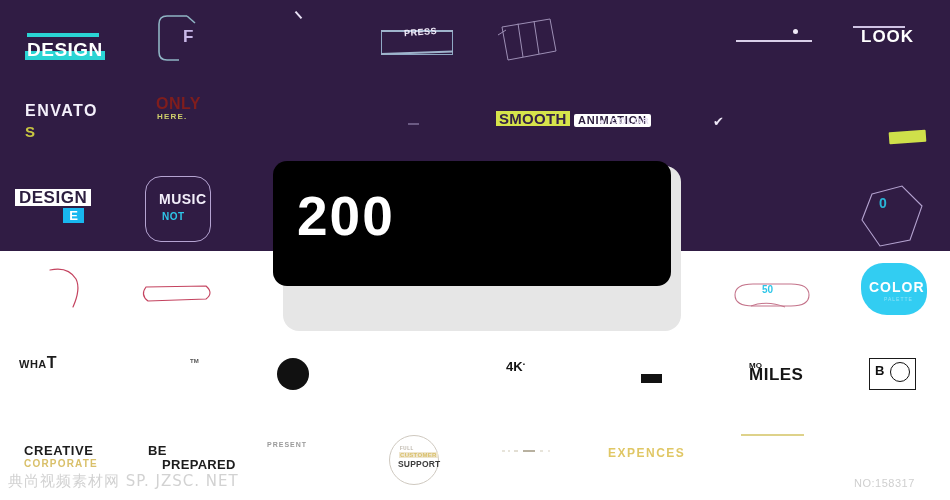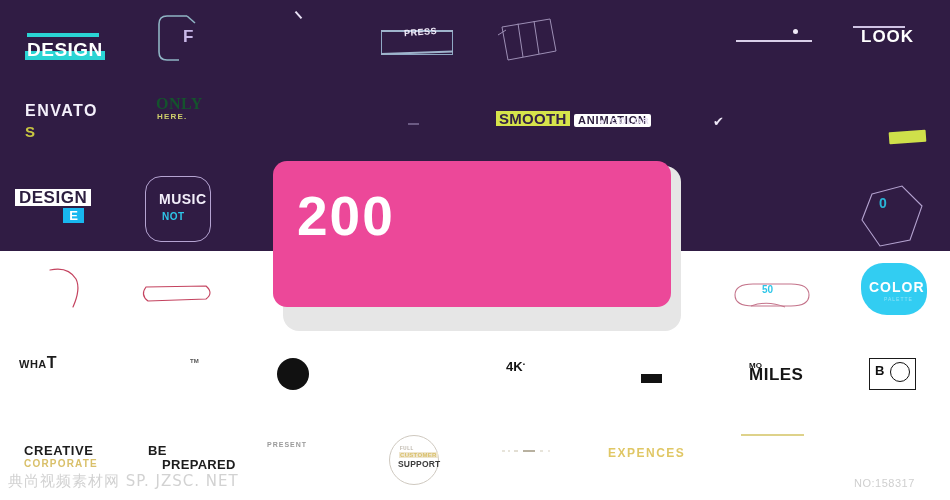--- a/index.html
+++ b/index.html
@@ -41,21 +41,21 @@
   .dot-top{left:793px;top:29px;width:5px;height:5px;border-radius:50%;background:#efe9f7;}
   .line-top{left:736px;top:40px;width:76px;height:1.5px;background:#d9cfe9;}
 
   .look-line{left:853px;top:26px;width:52px;height:1.5px;background:#cfc3e4;}
   .look-lbl{left:861px;top:28px;font-size:17px;font-weight:700;letter-spacing:1px;color:#ffffff;}
 
   
   .envato{left:25px;top:103px;font-size:16px;font-weight:600;letter-spacing:1.5px;color:#f4f0fb;}
   .s-glyph{left:25px;top:124px;font-size:15px;font-weight:700;color:#c9c741;}
 
-  .only{left:156px;top:96px;font-size:16px;font-weight:700;letter-spacing:.5px;color:#14532d;font-family:Liberation Serif, serif;}
+  .only{left:156px;top:96px;font-size:16px;font-weight:700;letter-spacing:.5px;color:#7f1d1d;}
   .here{left:157px;top:113px;font-size:8px;font-weight:700;letter-spacing:1.2px;color:#cfcf6b;}
 
   .dash1{left:408px;top:123px;width:11px;height:1.5px;background:#6b5a83;}
 
   .smooth-wrap{left:496px;top:110px;}
   .smooth{display:inline-block;background:#d6e34b;color:#332046;font-size:15px;font-weight:700;letter-spacing:.3px;padding:0 3px;}
   .anim{display:inline-block;background:#ffffff;color:#2e2040;font-size:11px;font-weight:700;letter-spacing:.8px;padding:1px 4px;margin-top:1px;border-radius:2px;text-align:center;}
 
   .colordot{left:600px;top:120px;width:4px;height:4px;border-radius:50%;background:#ece6f6;}
   .color-lbl{left:611px;top:117px;font-size:9px;font-weight:700;letter-spacing:1.3px;color:#e8e1f4;}
@@ -71,21 +71,21 @@
 
   .music-box{left:145px;top:176px;width:64px;height:64px;border:1.5px solid #b5a4d2;border-radius:16px;}
   .music-lbl{left:159px;top:192px;font-size:14px;font-weight:600;letter-spacing:.5px;color:#f3effa;}
   .not-lbl{left:162px;top:212px;font-size:10px;font-weight:700;letter-spacing:.5px;color:#2ec6e8;}
 
   .hex{left:858px;top:176px;width:68px;height:72px;}
   .hex-num{left:879px;top:196px;font-size:14px;font-weight:600;color:#29b6d8;}
 
   
   .card-shadow{left:283px;top:166px;width:398px;height:165px;background:#e6e6e6;border-radius:16px;}
-  .card{left:273px;top:161px;width:398px;height:146px;background:#ec4899;border-radius:14px;}
+  .card{left:273px;top:161px;width:398px;height:125px;background:#000000;border-radius:14px;}
   .card-num{left:297px;top:188px;font-size:55px;font-weight:600;color:#ffffff;letter-spacing:2px;
     height:53px;overflow:hidden;line-height:57px;}
 
   
   .sketch1{left:48px;top:265px;width:50px;height:45px;}
   .sketch2{left:138px;top:283px;width:78px;height:22px;}
   .oval50{left:733px;top:280px;width:78px;height:30px;}
   .n50{left:762px;top:285px;font-size:10px;font-weight:600;color:#2ec6e8;}
 
   .colorblob{left:861px;top:263px;width:66px;height:52px;background:#32cdf2;

